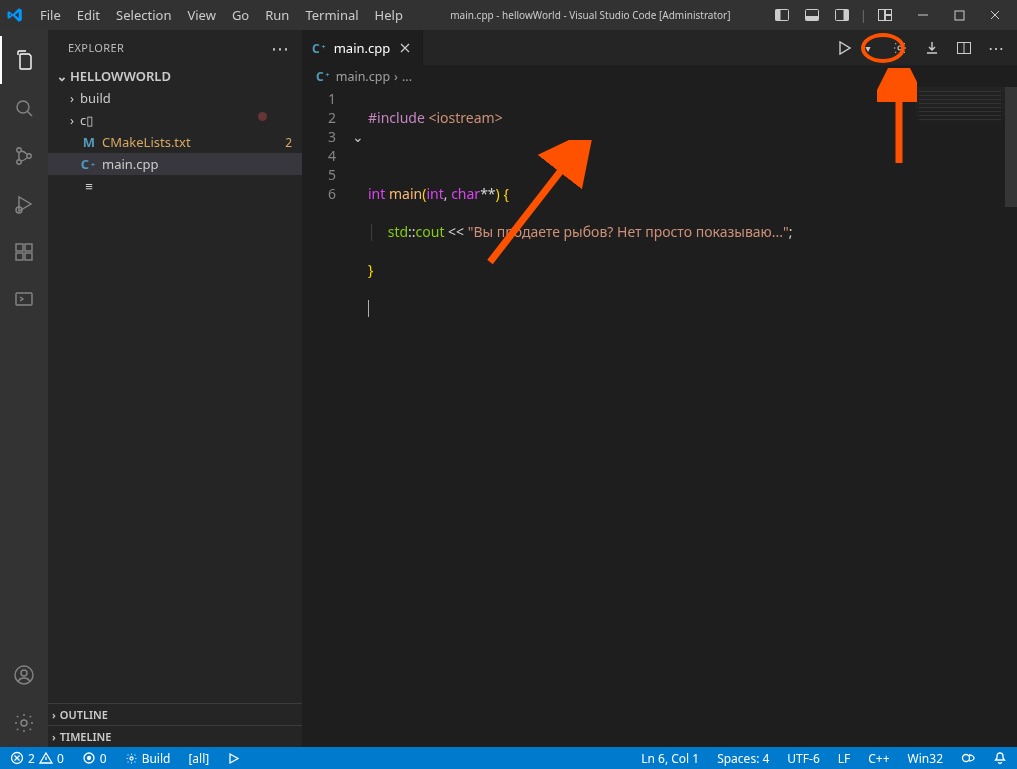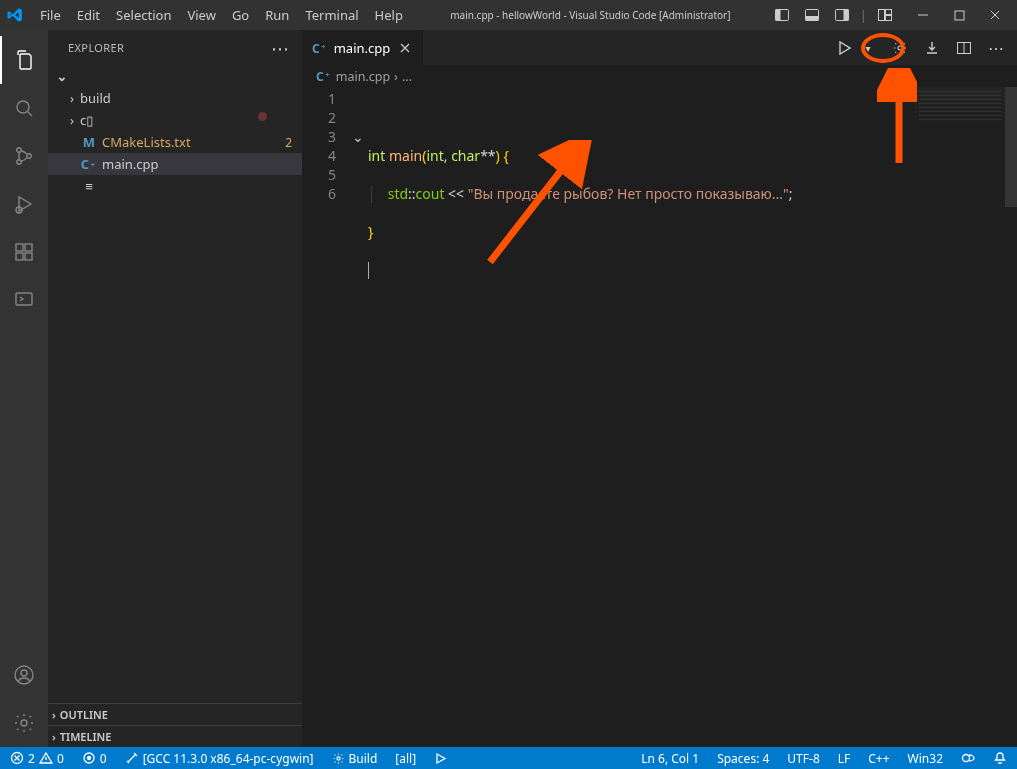--- a/index.html
+++ b/index.html
@@ -81,21 +81,21 @@
 
   
   .code-wrap { flex:1; display:flex; position:relative; font-family:Consolas,"Courier New",monospace; font-size:14px; line-height:19px; }
   .gutter { width:50px; text-align:right; color:#858585; padding-right:16px; padding-top:2px; user-select:none; }
   .gutter .ln { height:19px; position:relative; }
   .fold-col { position:absolute; left:50px; top:2px; color:#c5c5c5; }
   .fold-col .fold { height:19px; display:flex; align-items:center; }
   .code { flex:1; padding-left:16px; padding-top:2px; white-space:pre; color:#d4d4d4; }
   .code .row { height:19px; }
   .tok-pp  { color:#c586c0; }
-  .tok-type{ color:#bef264; }
+  .tok-type{ color:#d946ef; }
   .tok-ang { color:#ce9178; }
   .tok-fn  { color:#fdba74; }
   .tok-op  { color:#d4d4d4; }
   .tok-str { color:#ce9178; }
   .tok-br  { color:#ffd602; }
   .tok-var { color:#84cc16; }
   .caret { display:inline-block; width:0; border-left:1px solid #aeafad; height:17px; vertical-align:text-bottom; }
   .indent-guide { color:#404040; }
   .minimap {
     position:absolute; top:0; right:12px; width:90px; height:60px; opacity:.5;
@@ -257,20 +257,21 @@
   </div>
 
   <div class="sidebar">
     <div class="sidebar-header">
       <span>EXPLORER</span>
       <span class="dots">⋯</span>
     </div>
     <div class="tree">
       <div class="tree-row root">
         <span class="chev">⌄</span>
+        <span class="label">HELLOWWORLD</span>
       </div>
       <div class="tree-row indent-1">
         <span class="chev">›</span>
         <span class="label">build</span>
       </div>
       <div class="tree-row indent-1">
         <span class="chev">›</span>
         <span class="label">c▯</span>
       </div>
       <div class="tree-row indent-1 modified">
@@ -376,20 +377,21 @@
         <div class="ln">4</div>
         <div class="ln">5</div>
         <div class="ln">6</div>
       </div>
       <div class="fold-col">
         <div class="fold"></div>
           <div class="fold"></div>
         <div class="fold">⌄</div>
       </div>
       <div class="code">
+<div class="row"><span class="tok-pp">#include</span> <span class="tok-ang">&lt;iostream&gt;</span></div>
 <div class="row"></div>
 <div class="row"><span class="tok-type">int</span> <span class="tok-fn">main</span><span class="tok-br">(</span><span class="tok-type">int</span><span class="tok-op">, </span><span class="tok-type">char</span><span class="tok-op">**</span><span class="tok-br">)</span> <span class="tok-br">{</span></div>
 <div class="row"><span class="indent-guide">│   </span><span class="tok-var">std</span><span class="tok-op">::</span><span class="tok-var">cout</span><span class="tok-op"> &lt;&lt; </span><span class="tok-str">"Вы продаете рыбов? Нет просто показываю..."</span><span class="tok-op">;</span></div>
 <div class="row"><span class="tok-br">}</span></div>
 <div class="row"><span class="caret"></span></div>
       </div>
       <div class="minimap"></div>
       <div class="scrollbar-v">
           <div class="thumb"></div>
         </div>
@@ -411,44 +413,38 @@
     <span>0</span>
   </div>
   <div class="sb-item">
     <svg width="14" height="14" viewBox="0 0 14 14" fill="none" stroke="#fff" stroke-width="1.3">
         <circle cx="7" cy="7" r="5"></circle>
         <circle cx="7" cy="7" r="1.5" fill="#fff"></circle>
       </svg>
     <span>0</span>
   </div>
   <div class="sb-item">
-    <svg width="14" height="14" viewBox="0 0 14 14" fill="none" stroke="#fff" stroke-width="1.3">
-        <path d="M3 11l8-8M9 2l3 3M2 10l2 2"></path>
-      </svg>
-    <span>[GCC 11.3.0 x86_64-pc-cygwin]</span>
-  </div>
-  <div class="sb-item">
     <svg width="13" height="13" viewBox="0 0 24 24" fill="none" stroke="#fff" stroke-width="2">
         <circle cx="12" cy="12" r="3"></circle>
         <path d="M12 3v2M12 19v2M4.9 4.9l1.4 1.4M17.7 17.7l1.4 1.4M3 12h2M19 12h2M4.9 19.1l1.4-1.4M17.7 6.3l1.4-1.4"></path>
       </svg>
     <span>Build</span>
   </div>
   <div class="sb-item">
     <span>[all]</span>
   </div>
   <div class="sb-item">
     <svg width="13" height="13" viewBox="0 0 13 13" fill="none" stroke="#fff" stroke-width="1.3">
         <path d="M3 2v9l8-4.5z"></path>
       </svg>
   </div>
   <div class="sb-spacer"></div>
   <div class="sb-item">Ln 6, Col 1</div>
   <div class="sb-item">Spaces: 4</div>
-  <div class="sb-item">UTF-8</div>
+  <div class="sb-item">UTF-6</div>
   <div class="sb-item">LF</div>
   <div class="sb-item">C++</div>
   <div class="sb-item">Win32</div>
   <div class="sb-item">
     <svg width="14" height="14" viewBox="0 0 14 14" fill="none" stroke="#fff" stroke-width="1.3">
         <circle cx="5" cy="7" r="3.5"></circle>
         <path d="M8 4c3 0 5 1.5 5 3s-2 3-5 3"></path>
       </svg>
   </div>
   <div class="sb-item">

